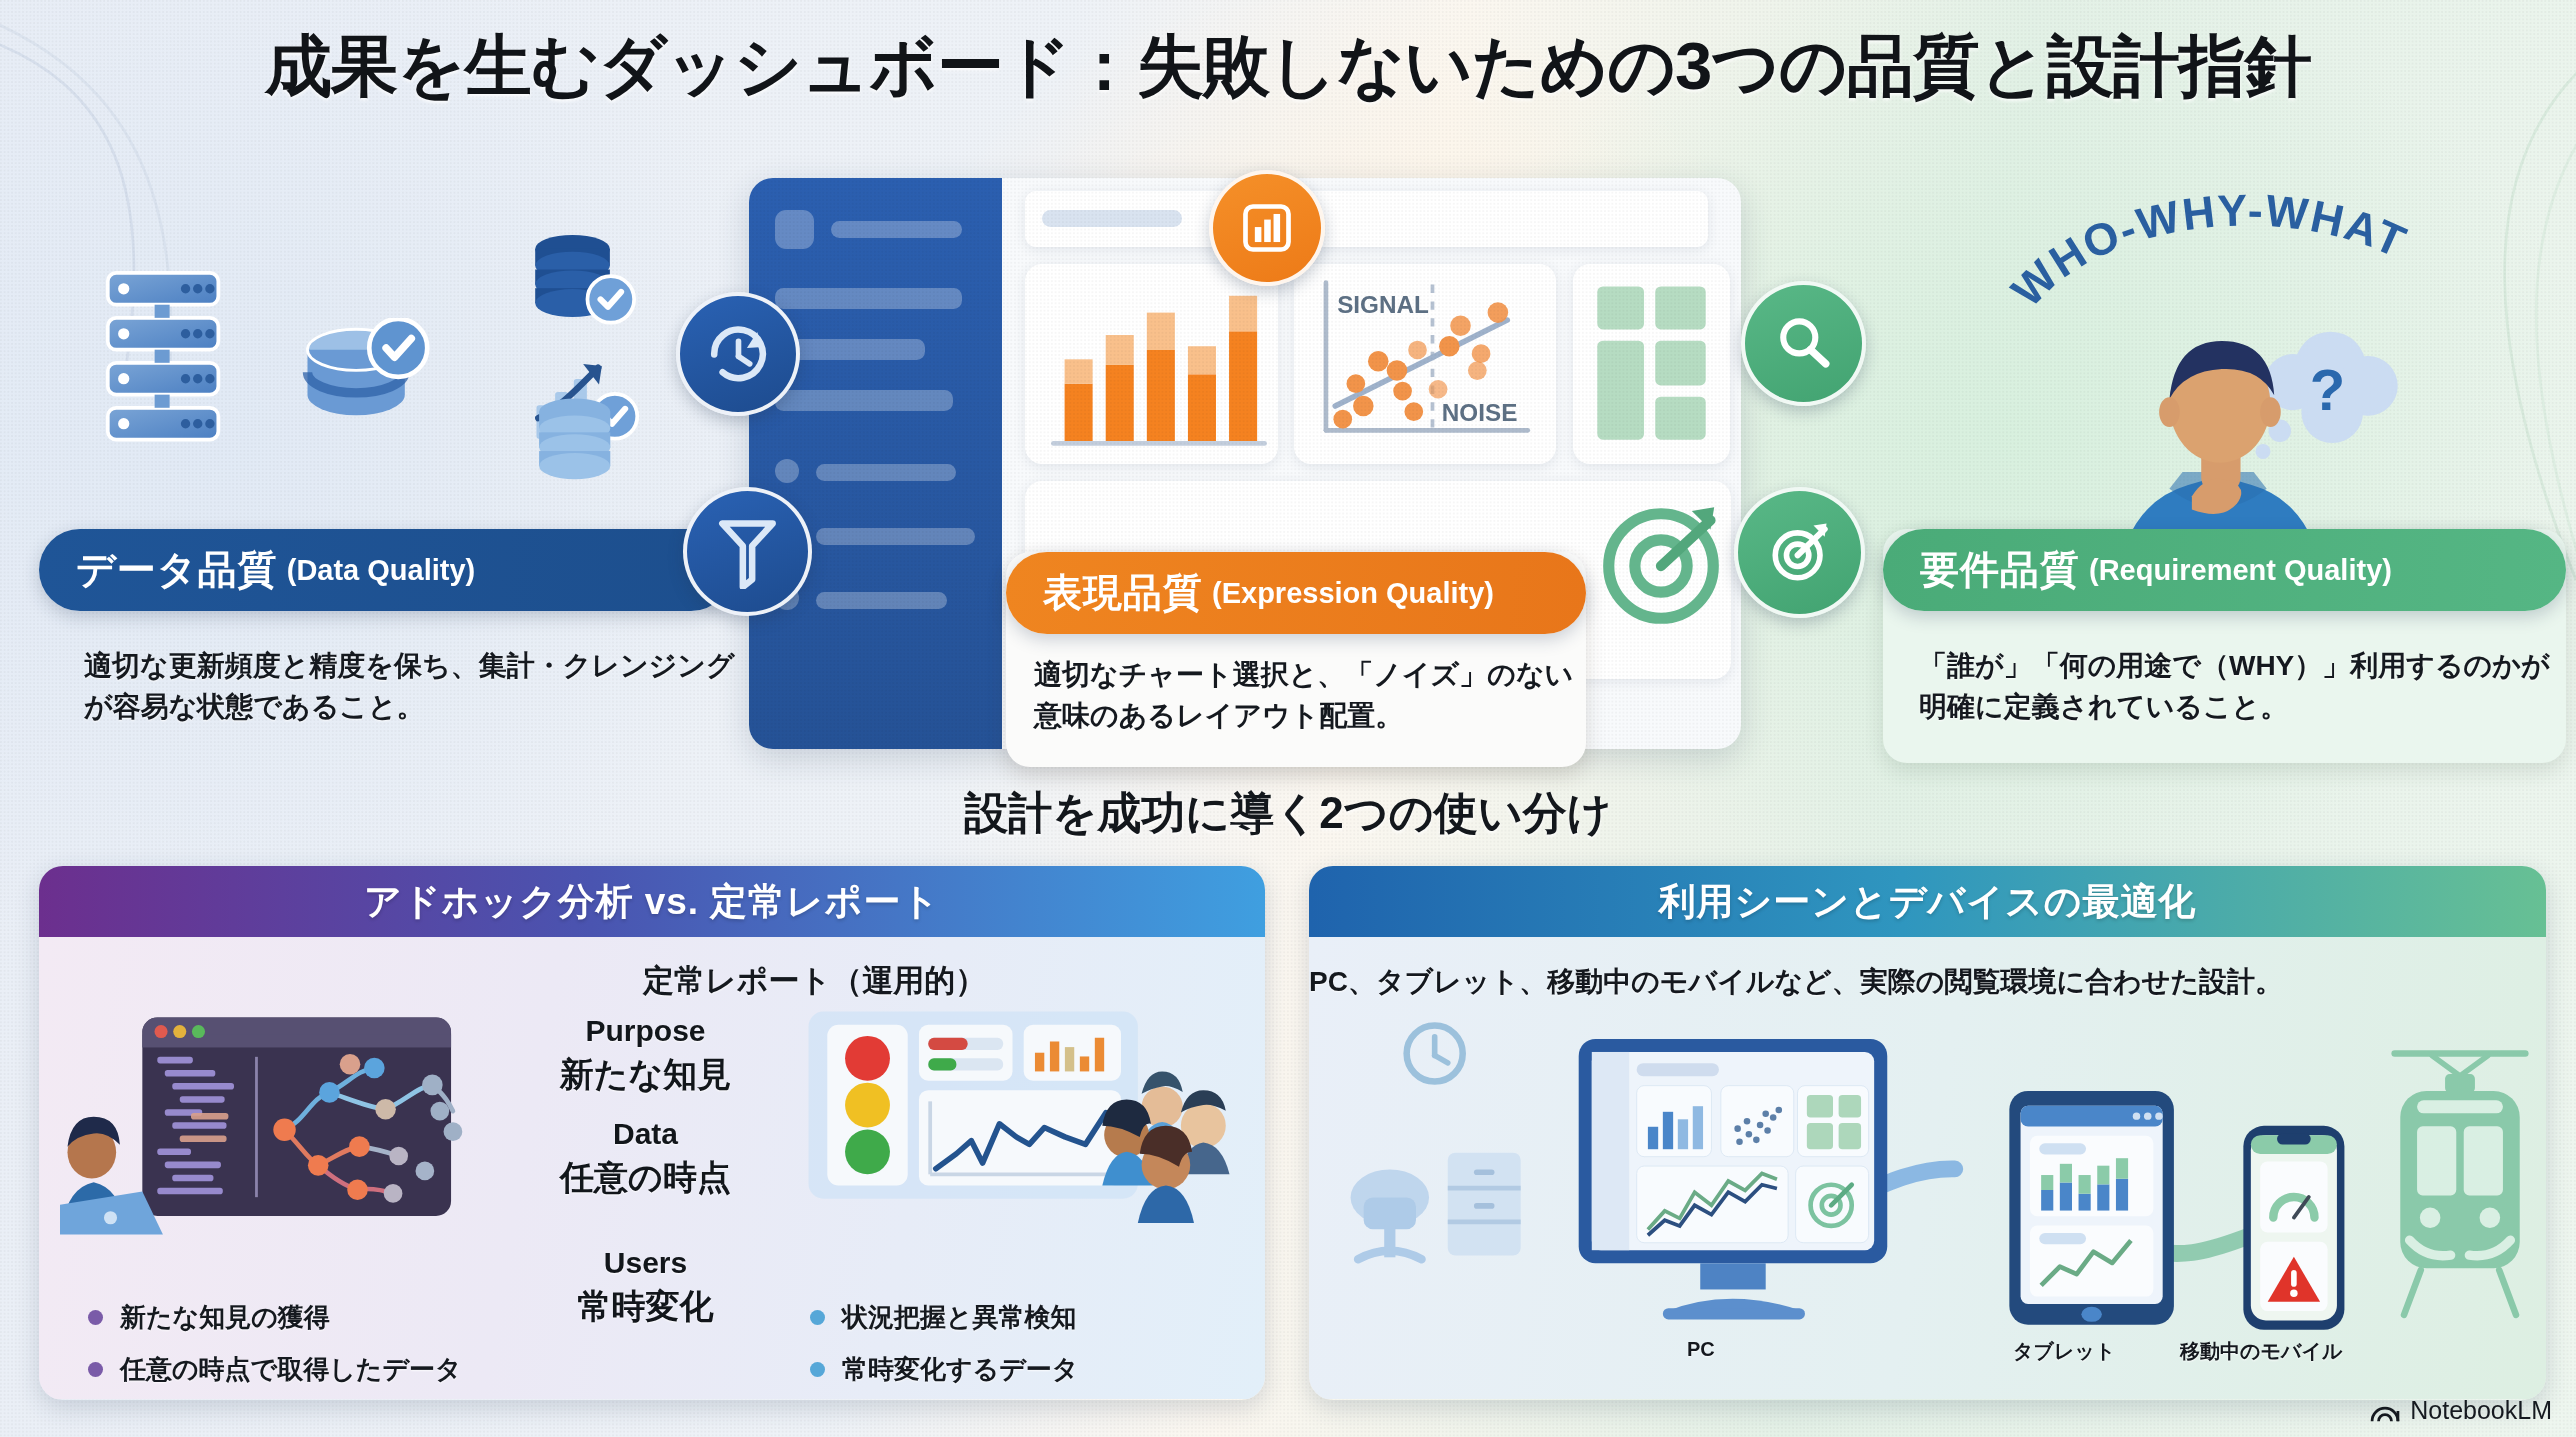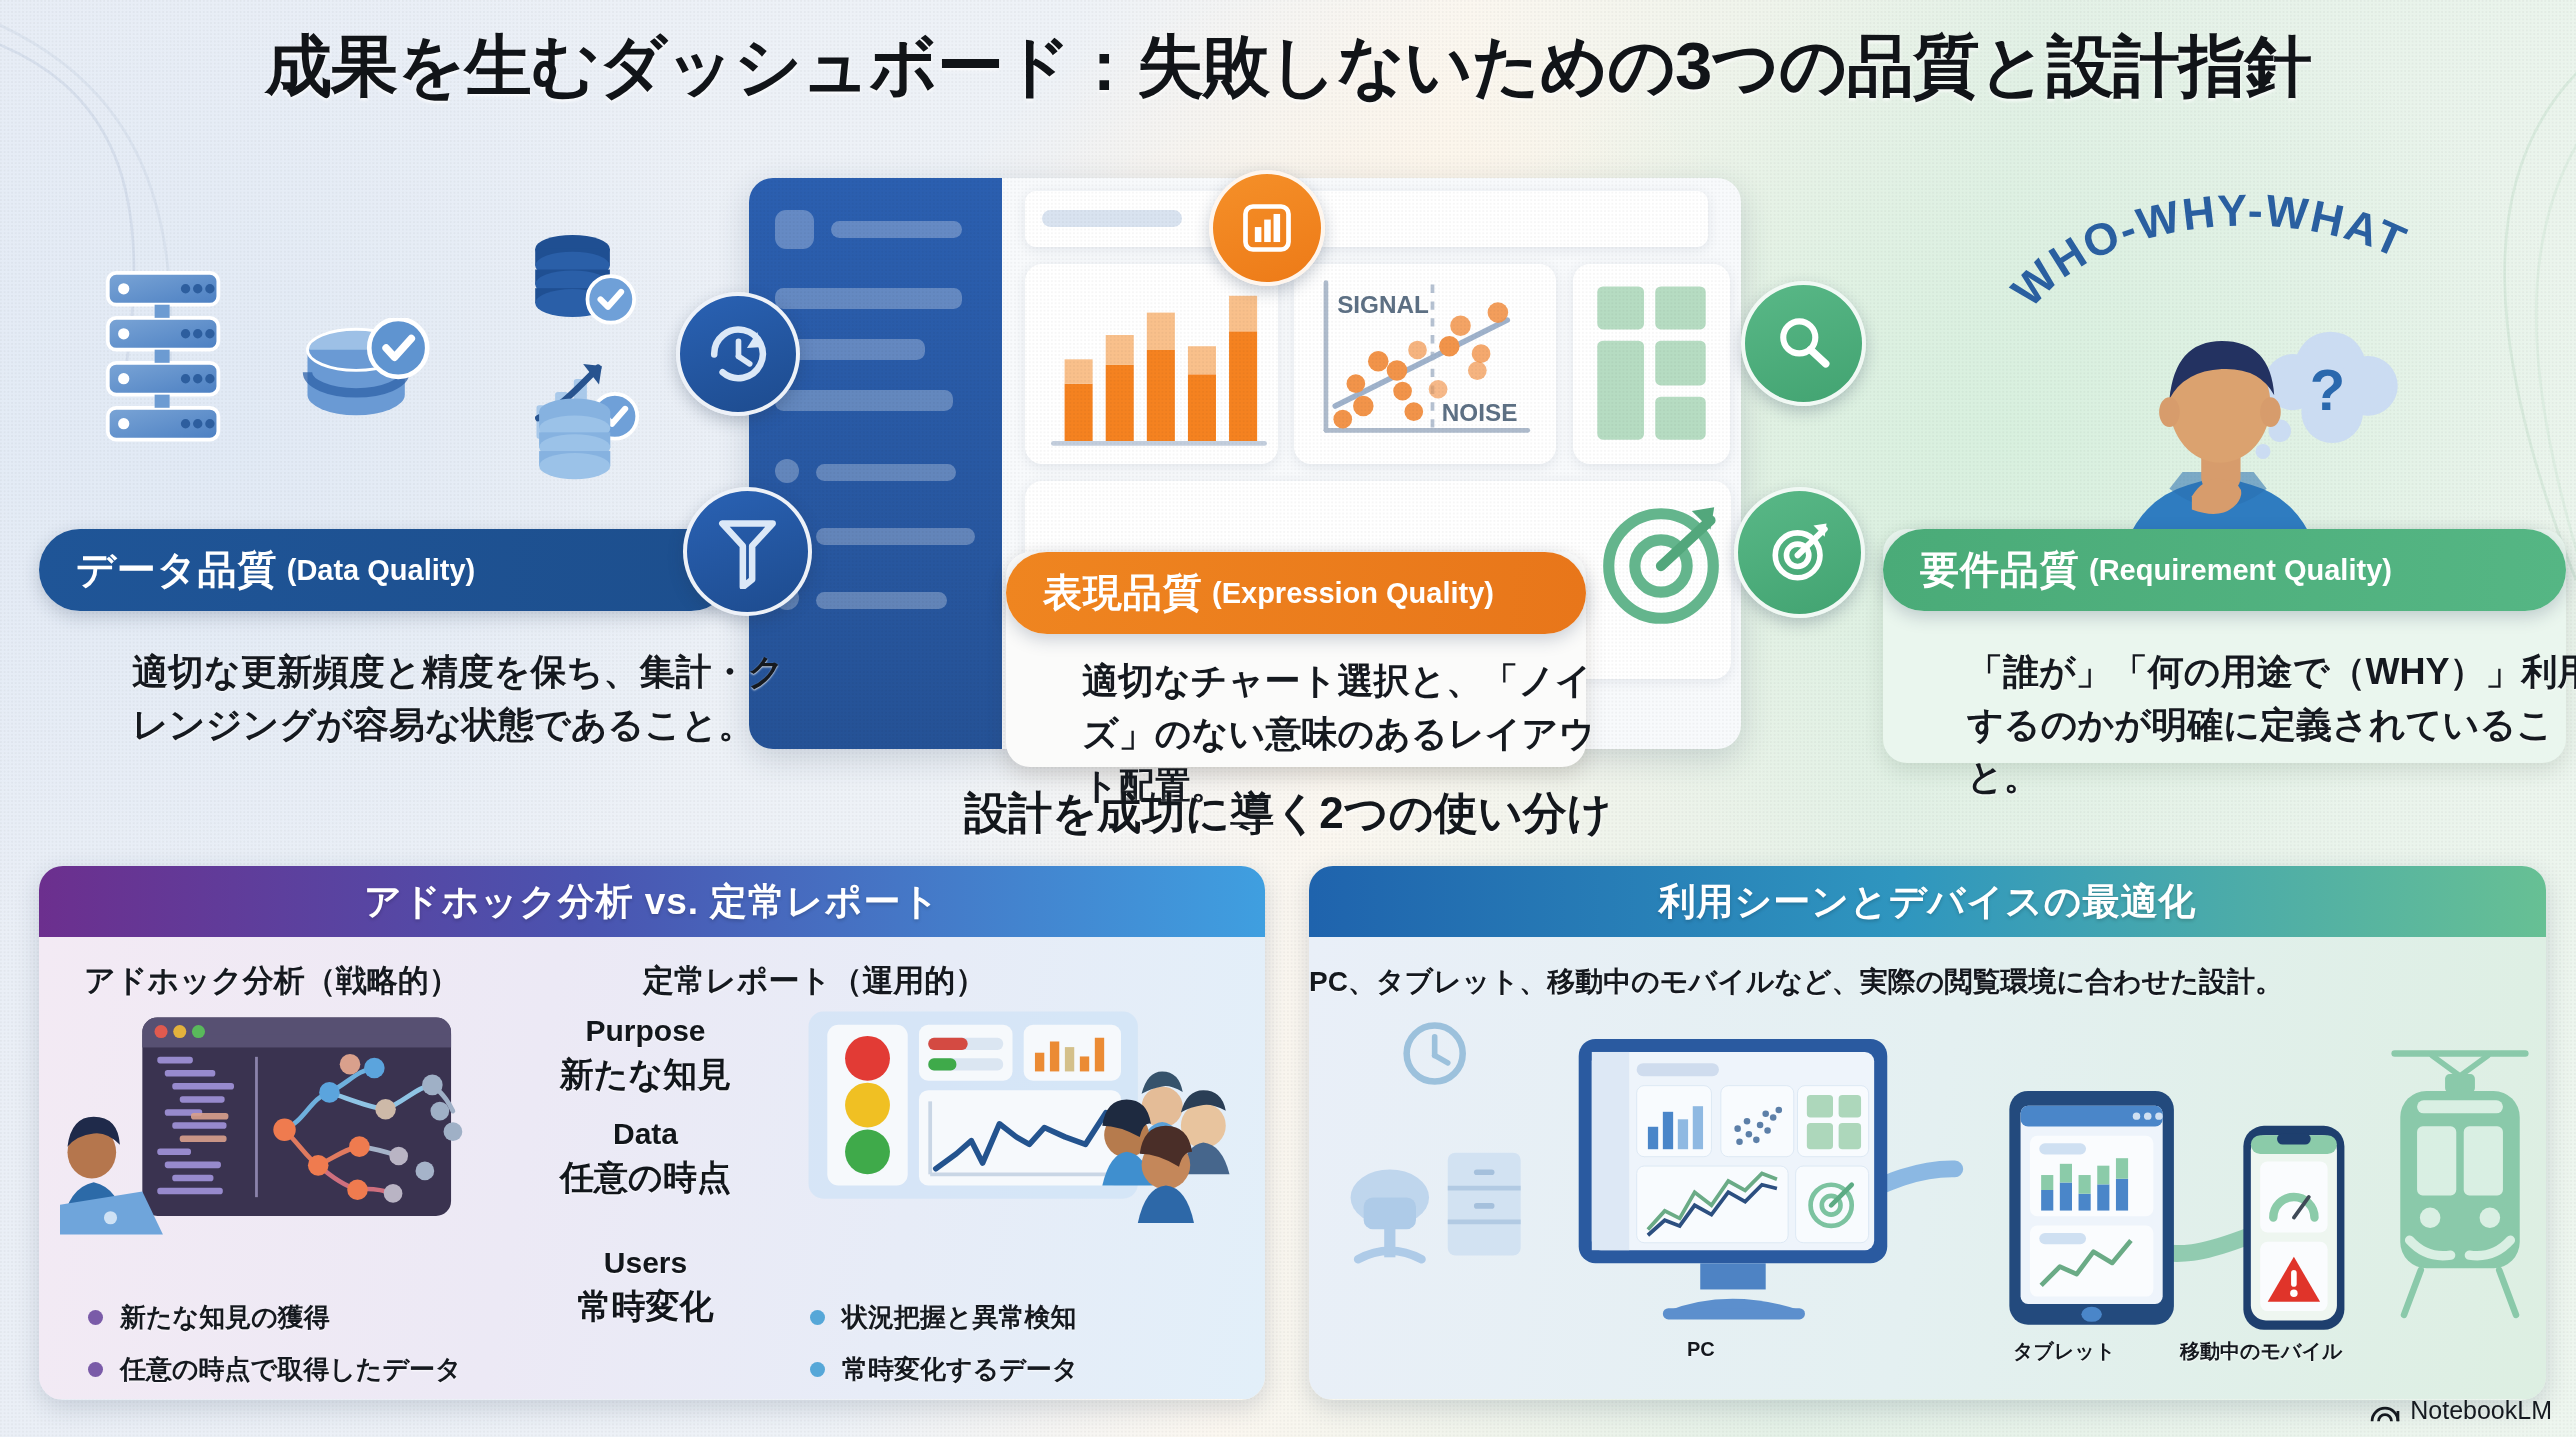--- a/index.html
+++ b/index.html
@@ -57,24 +57,23 @@
   .qbanner {
     position:absolute; border-radius:41px; height:82px;
     display:flex; align-items:center; padding:0 37px;
     color:#fff; font-weight:bold; white-space:nowrap;
     box-shadow: 0 5.6px 17px rgba(30,50,80,0.22);
     z-index:30;
   }
   .qbanner .jp { font-size:39px; letter-spacing:0.9px; }
   .qbanner .en { font-size:29px; margin-left:9.4px; font-weight:bold; }
   .qdesc {
-    position:absolute; font-size:36px; line-height:1.46;
+    position:absolute; font-size:28px; line-height:1.46;
     color:#15191f; font-weight:bold; z-index:30;
     text-shadow:0 0.9px 1.9px rgba(255,255,255,0.85);
-    margin-left:48px;
   }
 
   #q-data-banner { left:39px; top:529px; width:693px; background:linear-gradient(95deg,#1f5597 0%,#1d4f8e 100%); }
   #q-data-desc   { left:84px; top:646px; width:655px; }
 
   #q-expr-banner { left:1006px; top:552px; width:580px; background:linear-gradient(95deg,#ef8520 0%,#e8761a 100%); }
   #q-expr-card {
     position:absolute; left:1006px; top:552px; width:580px; height:215px;
     background:#fbfbfa; border-radius:24px; box-shadow:0 7.5px 20.6px rgba(60,50,40,0.16); z-index:25;
   }
@@ -421,21 +420,20 @@
     <span class="en">(Requirement Quality)</span>
   </div>
   <div id="q-req-desc" class="qdesc">「誰が」「何の用途で（WHY）」利用するのかが明確に定義されていること。</div>
 
   <div id="mid-heading">設計を成功に導く2つの使い分け</div>
 
   <div class="panel" id="panel-left">
     <div class="panel-head">アドホック分析 vs. 定常レポート</div>
     <div class="panel-body">
 
-      <div class="col-title" style="left:45px;top:22.5px">アドホック分析（戦略的）</div>
       <div class="col-title" style="left:604px;top:22.5px">定常レポート（運用的）</div>
 
       <svg style="position:absolute;left:20.6px;top:73px;width:421px;height:234px" viewBox="0 0 450 250" width="421" height="234">
         <rect x="88" y="8" width="330" height="212" rx="16" fill="#3a3350"></rect>
         <rect x="88" y="8" width="330" height="30" rx="16" fill="#575072"></rect>
         <rect x="88" y="26" width="330" height="14" fill="#575072"></rect>
         <circle cx="108" cy="23" r="7" fill="#e05a4f"></circle>
           <circle cx="128" cy="23" r="7" fill="#e3b23c"></circle>
         <circle cx="148" cy="23" r="7" fill="#59b95b"></circle>
         <g fill="#9d8fd4" opacity=".95">

